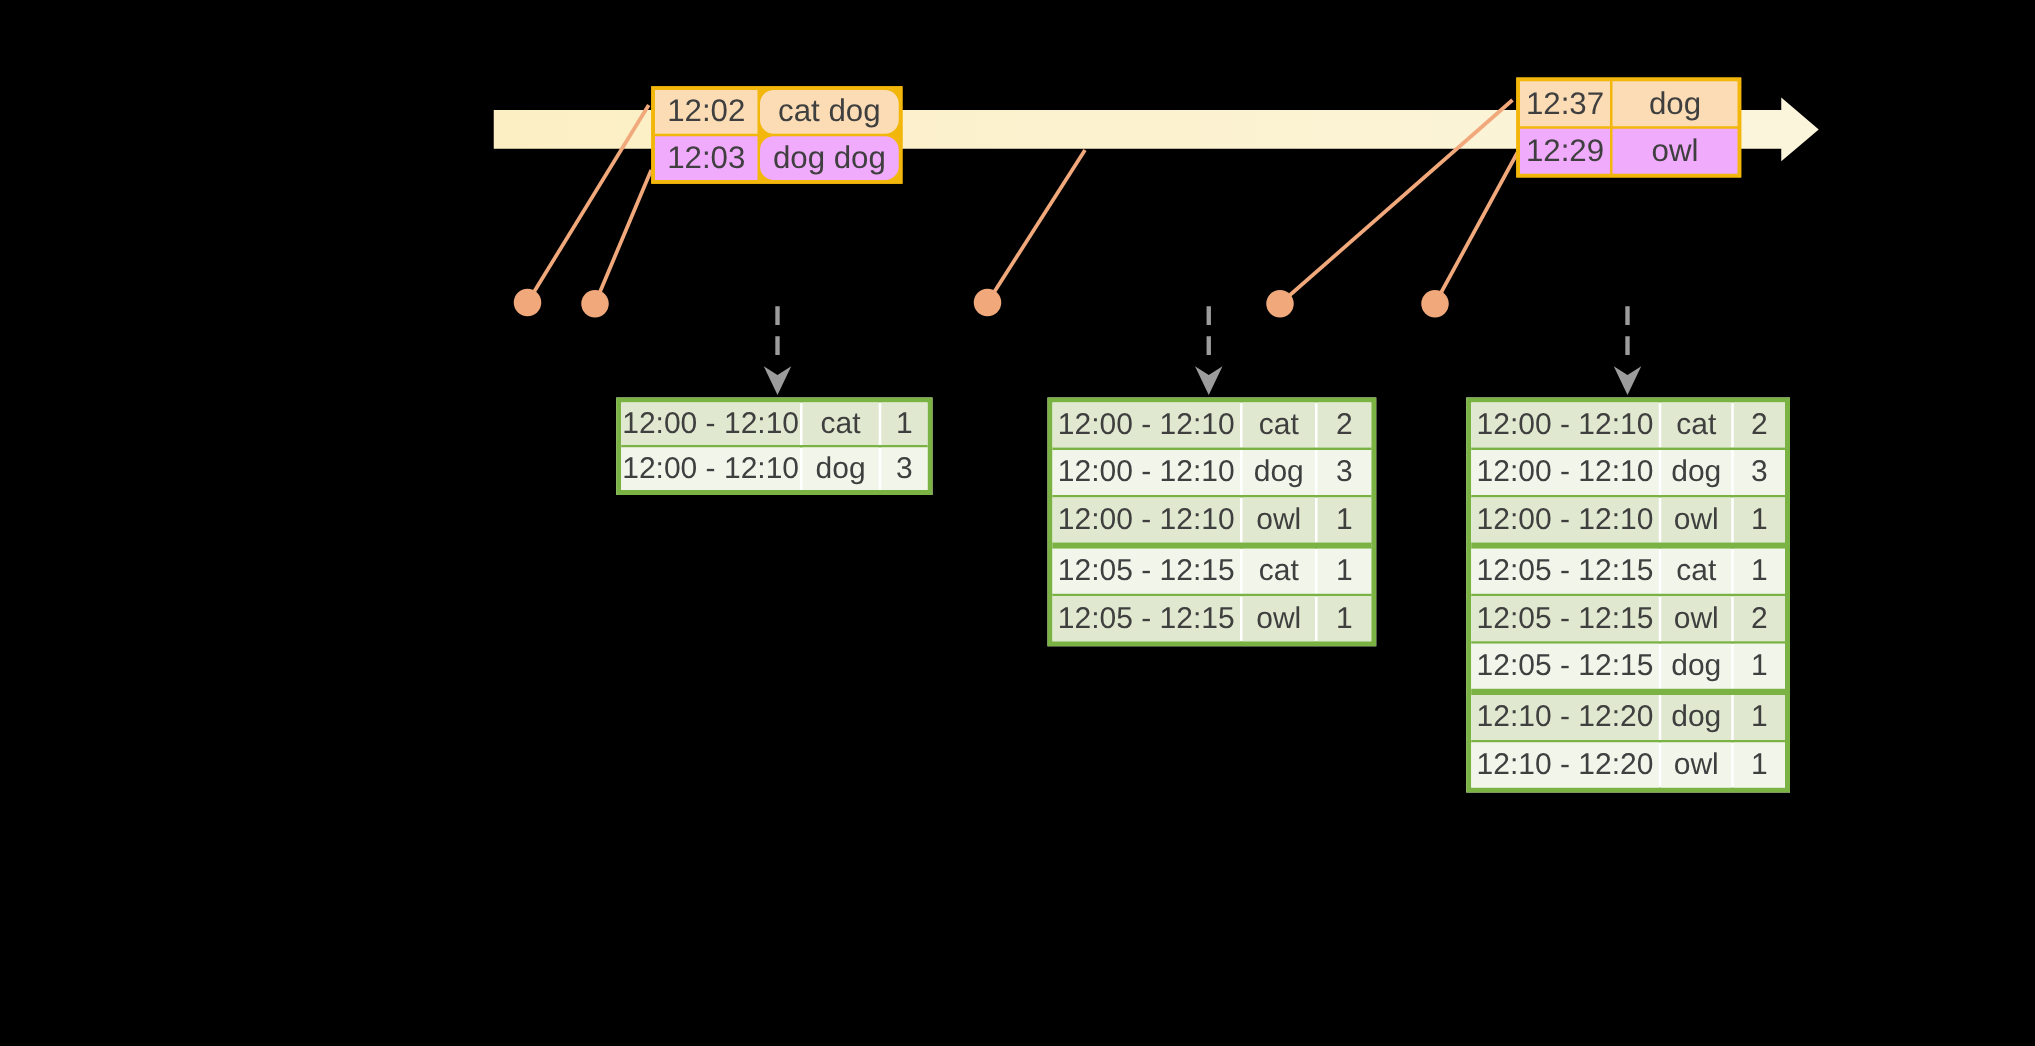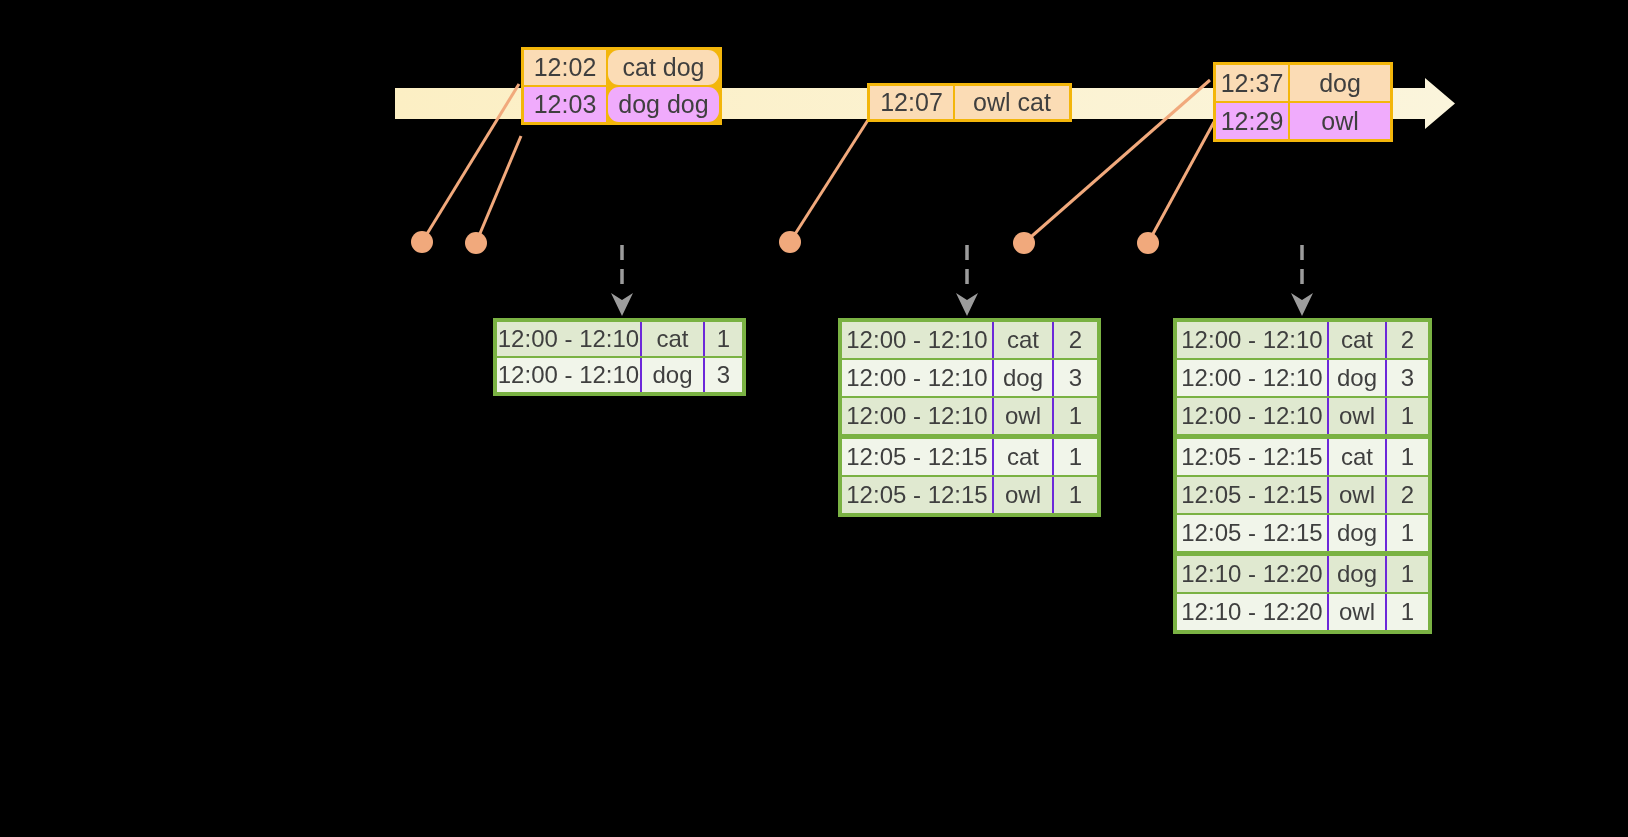--- a/index.html
+++ b/index.html
@@ -15,34 +15,34 @@
     background:#F3B60B;border:3px solid #F3B60B;
     display:flex;flex-direction:column;gap:2px;
     z-index:2;
   }
   .etable .trow{display:flex;gap:2px;}
   .etable .tcell{
     display:flex;align-items:center;justify-content:center;
     background:#FBDCB5;color:#3F3F3F;font-size:25px;
   }
   .etable .trow.alt .tcell{background:#f0abfc;}
-  .et1{left:521px;top:47px;width:201px;}
+  .et1{left:521px;top:69px;width:201px;}
   .et1 .trow{height:35px;}
   .et1 .col-time{width:82px;} .et1 .col-words{flex:1;border-radius:11px;}
   .et2{left:867px;top:83px;width:205px;}
   .et2 .trow{height:33px;}
   .et2 .col-time{width:83px;} .et2 .col-words{flex:1;}
   .et3{left:1213px;top:62px;width:180px;}
   .et3 .trow{height:36px;}
   .et3 .col-time{width:72px;} .et3 .col-words{flex:1;}
 
   
   .gtable{
     position:absolute;top:318px;box-sizing:border-box;
-    background:#6d28d9;border:4px solid #7AB243;
+    background:#ffffff;border:4px solid #7AB243;
     display:flex;flex-direction:column;
     z-index:2;
   }
   .gtable .trow{display:flex;gap:2px;height:36px;border-top:2px solid #7AB243;}
   .gtable .trow:first-child{border-top:0;}
   .gtable .trow.group-start{border-top:5px solid #7AB243;}
   .gtable .tcell{
     display:flex;align-items:center;justify-content:center;
     background:#E0E9D0;color:#3F3F3F;font-size:24px;
   }
@@ -101,26 +101,20 @@
   <div class="etable et1">
       <div class="trow">
         <div class="tcell col-time">12:02</div>
         <div class="tcell col-words">cat dog</div>
       </div>
       <div class="trow alt">
         <div class="tcell col-time">12:03</div>
         <div class="tcell col-words">dog dog</div>
       </div>
     </div>
-  <div class="etable et2">
-      <div class="trow">
-        <div class="tcell col-time">12:07</div>
-        <div class="tcell col-words">owl cat</div>
-      </div>
-    </div>
   <div class="etable et3">
       <div class="trow">
         <div class="tcell col-time">12:37</div>
         <div class="tcell col-words">dog</div>
       </div>
       <div class="trow alt">
         <div class="tcell col-time">12:29</div>
         <div class="tcell col-words">owl</div>
       </div>
     </div>

